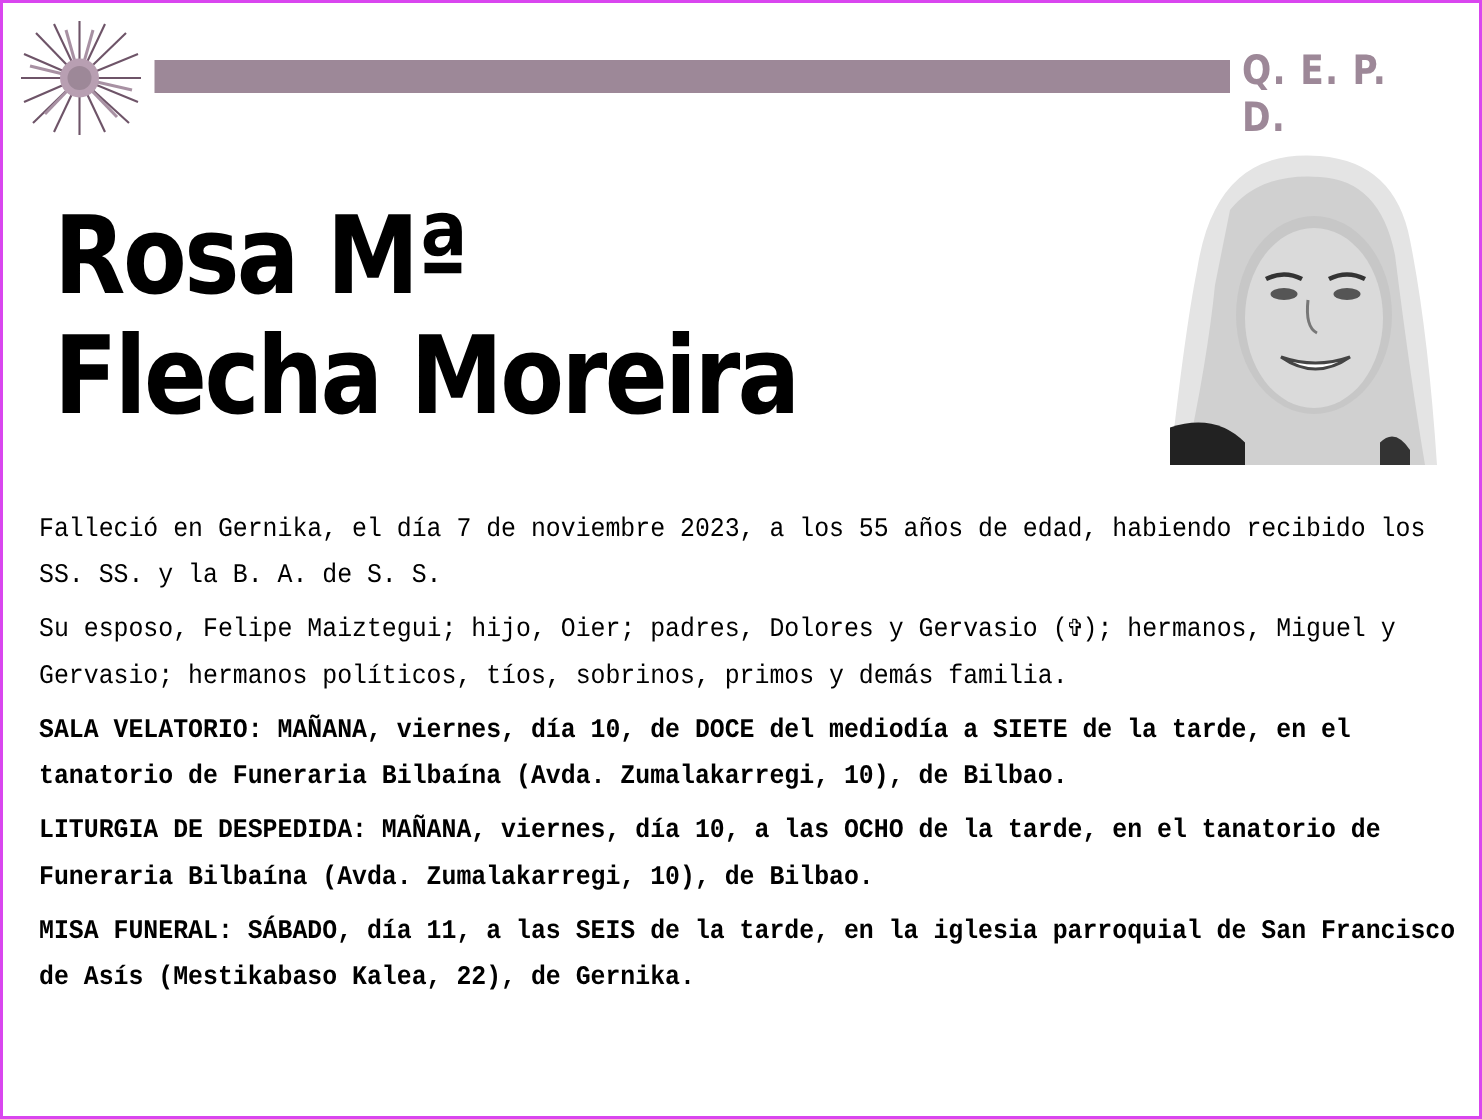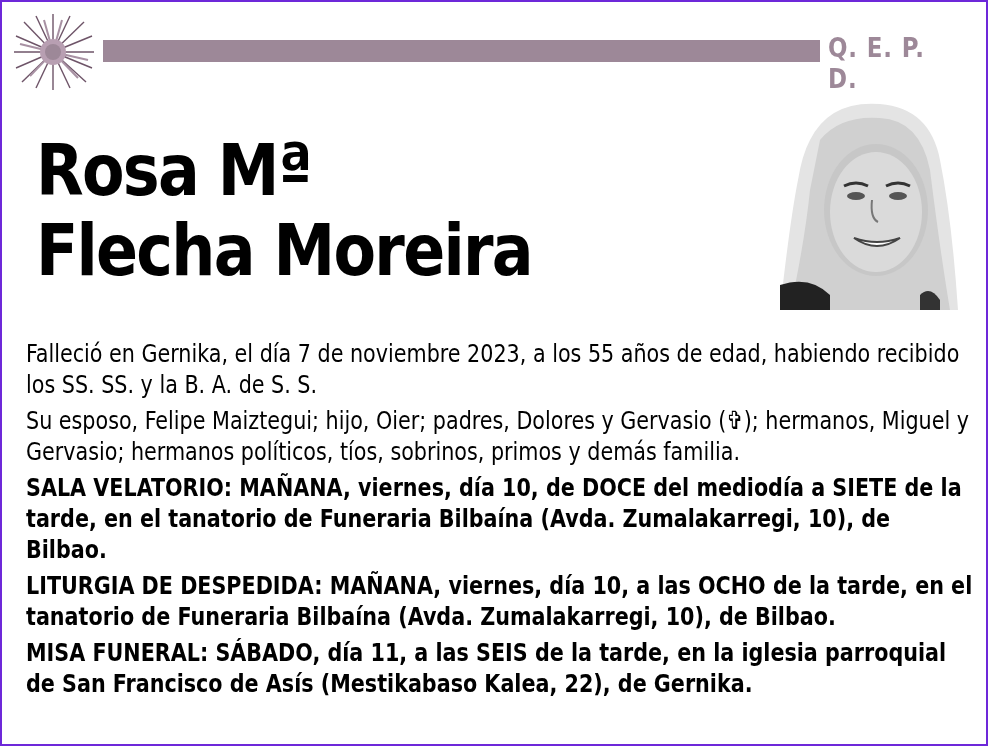--- a/index.html
+++ b/index.html
@@ -1,20 +1,20 @@
 <!DOCTYPE html>
 <html><head>
 <meta charset="utf-8">
 <style>
   html, body { margin: 0; padding: 0; background: #ffffff; }
   body { width: 988px; height: 746px; overflow: hidden; }
   .card {
     position: absolute; left: 0; top: 0;
     width: 984px; height: 742px;
-    border: 2px solid #6d28d9;
+    border: 2px solid #d946ef;
     background: #ffffff;
     font-family: "DejaVu Sans Condensed", "DejaVu Sans", sans-serif;
     color: #000000;
   }
   .flower {
     position: absolute; left: 6px; top: 8px; width: 90px; height: 84px;
   }
   .bar {
     position: absolute; left: 101px; top: 38px; width: 717px; height: 22px;
     background: #9d8898;
@@ -30,21 +30,21 @@
     font-family: "DejaVu Sans", sans-serif; font-weight: bold;
     font-size: 72px; line-height: 80px; letter-spacing: -2px;
     transform: scaleX(0.86); transform-origin: left top;
   }
   .photo {
     position: absolute; left: 778px; top: 98px; width: 178px; height: 210px;
     overflow: hidden; background: #ffffff;
   }
   .text {
     position: absolute; left: 24px; top: 336px; width: 945px;
-    font-size: 25px; line-height: 31px;
+    font-size: 18px; line-height: 31px; font-family: Liberation Mono, monospace;
   }
   .p { margin: 0 0 5px 0; transform: scaleX(0.92); transform-origin: left top; width: 1030px; }
   .b { font-weight: bold; }
 </style>
 </head>
 <body>
 
 <div class="card">
 
   <div class="flower">

